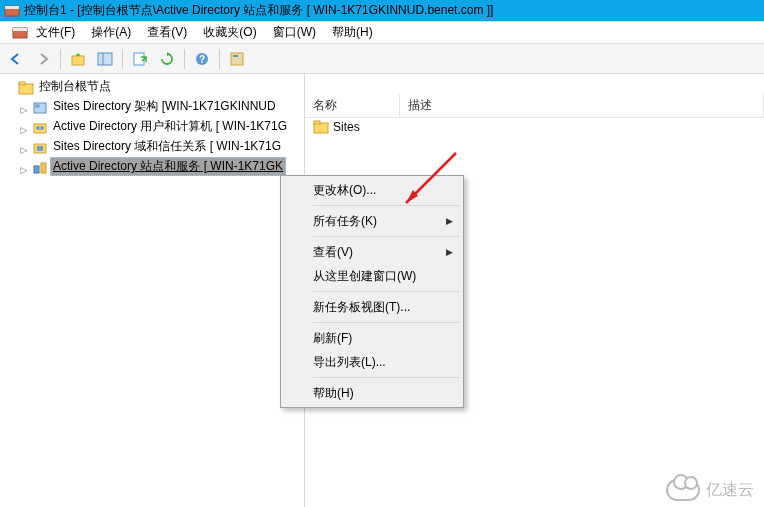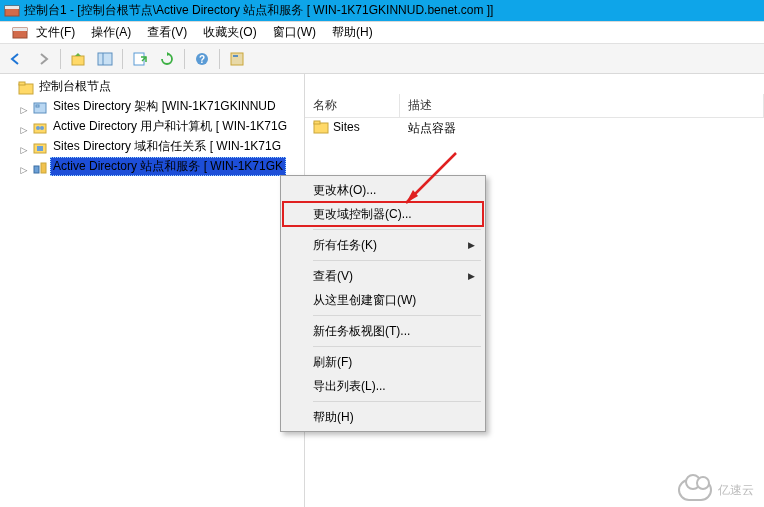--- a/index.html
+++ b/index.html
@@ -18,43 +18,43 @@
     .tsep { width: 1px; height: 20px; background: #ccc; margin: 0 2px; }
 
     .content { display: flex; height: calc(100% - 74px); }
     .tree-pane { width: 305px; border-right: 1px solid #d9d9d9; overflow: hidden; background: #fff; padding-top: 2px; }
     .list-pane { flex: 1; background: #fff; position: relative; }
 
     .tree-row { display: flex; align-items: flex-end; height: 20px; padding-left: 4px; gap: 2px; white-space: nowrap; }
     .tree-row .expander { width: 12px; height: 12px; display: flex; align-items: center; justify-content: center; color: #767676; font-size: 9px; }
     .tree-row .ticon { width: 16px; height: 16px; display: flex; align-items: center; justify-content: center; }
     .tree-row .tlabel { padding: 1px 3px; }
-    .tree-row.sel .tlabel { background: #1d4ed8; border: 1px dotted #99d1ff; padding: 0 2px; }
+    .tree-row.sel .tlabel { background: #a3a3a3; border: 1px dotted #99d1ff; padding: 0 2px; text-decoration: underline; }
     .tree-row.child { padding-left: 18px; }
 
     .list-header { height: 24px; border-bottom: 1px solid #e5e5e5; display: flex; margin-top: 20px; }
     .col { padding: 3px 8px; border-right: 1px solid #e5e5e5; color: #333; }
     .col.c1 { width: 95px; }
     .col.c2 { width: 92px; }
     .col.c3 { flex: 1; }
     .list-row { display: flex; height: 20px; align-items: center; }
     .cell { padding: 0 8px; display: flex; align-items: flex-start; gap: 4px; }
     .cell.c1 { width: 95px; }
     .cell.c2 { width: 92px; }
     .cell.c3 { flex: 1; }
 
-    .ctx-menu { position: absolute; left: 280px; top: 175px; width: 206px; background: #f0f0f0; border: 1px solid #a0a0a0; box-shadow: 3px 3px 5px rgba(0,0,0,.25); padding: 2px; z-index: 10; }
+    .ctx-menu { position: absolute; left: 280px; top: 175px; width: 184px; background: #f0f0f0; border: 1px solid #a0a0a0; box-shadow: 3px 3px 5px rgba(0,0,0,.25); padding: 2px; z-index: 10; }
     .ctx-item { height: 24px; display: flex; align-items: center; padding: 0 24px 0 30px; position: relative; }
     .ctx-item .arrow { position: absolute; right: 8px; font-size: 9px; color: #333; }
     .ctx-sep { height: 1px; background: #d7d7d7; margin: 3px 2px 3px 30px; }
     .ctx-item.hl { outline: 2px solid #e02020; outline-offset: -1px; }
 
     .red-arrow { position: absolute; left: 396px; top: 148px; z-index: 11; pointer-events: none; }
 
-    .watermark { position: absolute; right: 10px; bottom: 6px; color: #bbb; display: flex; align-items: center; gap: 6px; font-size: 12px; }
+    .watermark { position: absolute; right: 10px; bottom: 6px; color: #bbb; display: flex; align-items: flex-end; gap: 6px; font-size: 16px; }
     .watermark .wcloud { width: 34px; height: 22px; border: 2px solid #bbb; border-radius: 12px; position: relative; }
     .watermark .wcloud::before { content: ""; position: absolute; width: 12px; height: 12px; border: 2px solid #bbb; border-radius: 50%; top: -7px; left: 5px; background: #fff; }
     .watermark .wcloud::after { content: ""; position: absolute; width: 10px; height: 10px; border: 2px solid #bbb; border-radius: 50%; top: -5px; left: 16px; background: #fff; }
 
     
     .folder-y svg rect { fill: #ffd968; stroke: #caa63b; }
     .server svg rect { fill: #b9d7f2; stroke: #5c8fbf; }
   </style>
 </head>
 <body>
@@ -199,36 +199,30 @@
       <div class="col c3">描述</div>
     </div>
     <div class="list-row">
       <div class="cell c1">
         <span class="ticon folder-y"><svg width="16" height="14">
               <rect x="1" y="3" width="14" height="10"></rect>
               <rect x="1" y="1" width="6" height="3" fill="#ffd968" stroke="#caa63b"></rect>
             </svg></span>
         <span>Sites</span>
       </div>
-      <div class="cell c2">
-          <span>站点容器</span>
-        </div>
       <div class="cell c3">
           <span></span>
         </div>
     </div>
   </div>
 </div>
 
 <div class="ctx-menu">
   <div class="ctx-item">
       <span>更改林(O)...</span>
-    </div>
-  <div class="ctx-item hl">
-      <span>更改域控制器(C)...</span>
     </div>
   <div class="ctx-sep"></div>
   <div class="ctx-item">
       <span>所有任务(K)</span>
       <span class="arrow">▶</span>
     </div>
   <div class="ctx-sep"></div>
   <div class="ctx-item">
       <span>查看(V)</span>
       <span class="arrow">▶</span>

